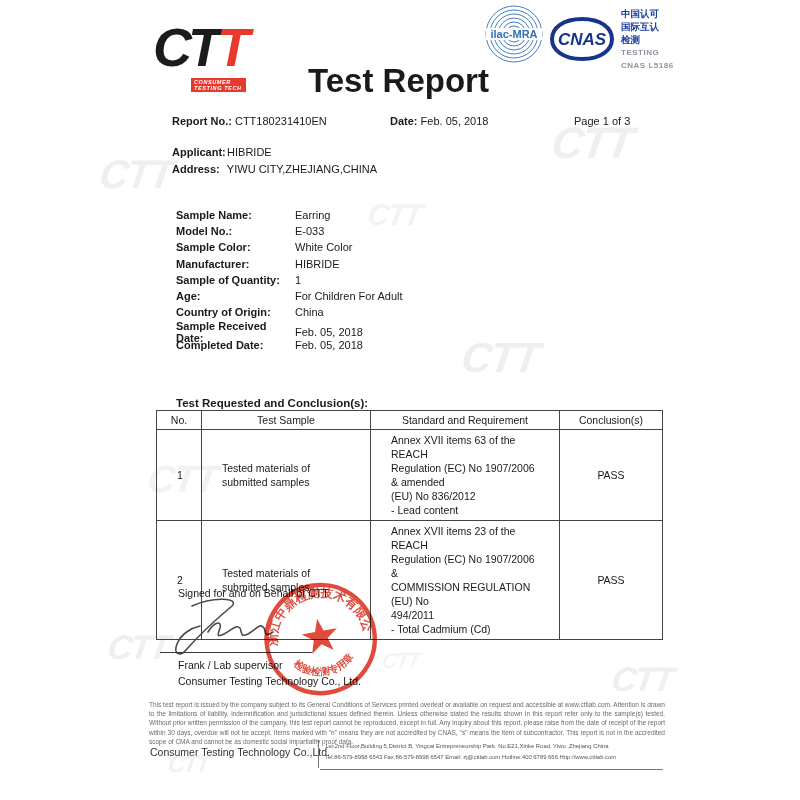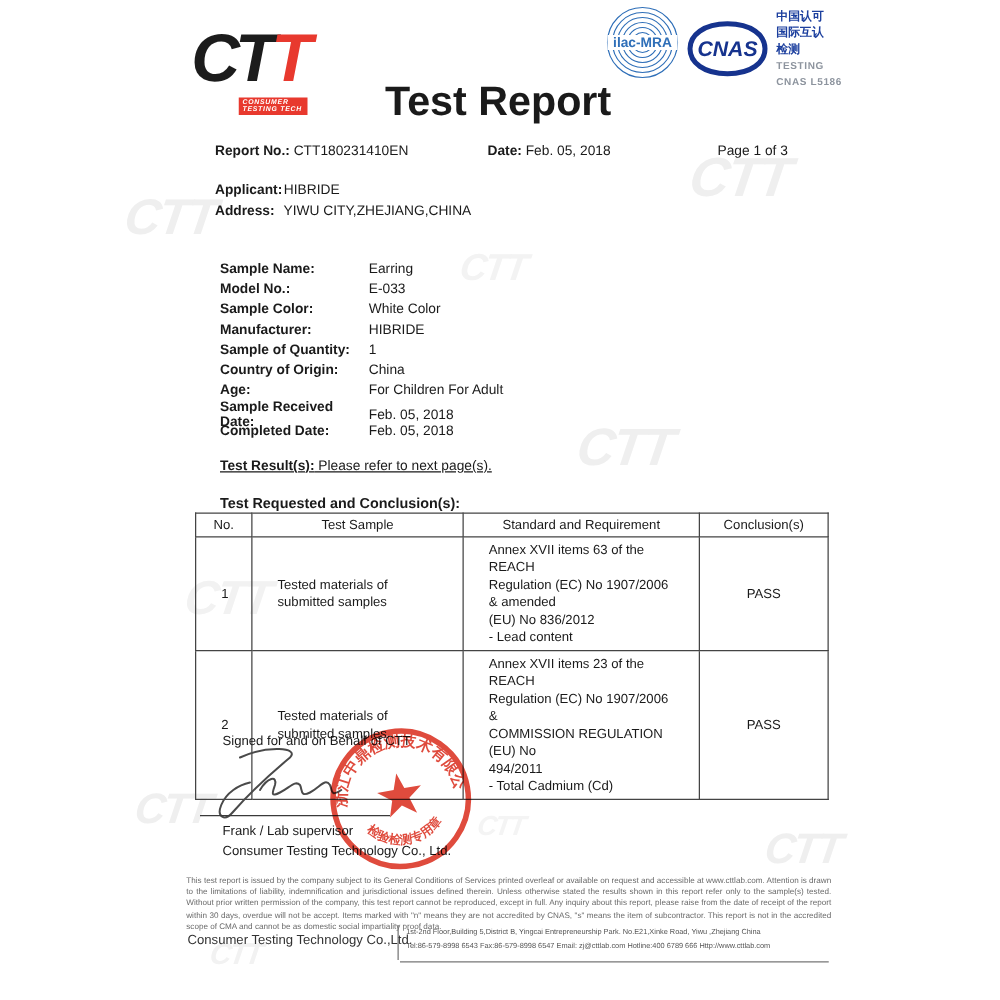--- a/index.html
+++ b/index.html
@@ -137,40 +137,37 @@
       </div>
     <div class="fr">
         <span class="b">Manufacturer:</span>
         <span>HIBRIDE</span>
       </div>
     <div class="fr">
         <span class="b">Sample of Quantity:</span>
         <span>1</span>
       </div>
     <div class="fr">
+        <span class="b">Age:</span>
+        <span>For Children For Adult</span>
+      </div>
+    <div class="fr">
         <span class="b">Country of Origin:</span>
         <span>China</span>
       </div>
     <div class="fr">
-        <span class="b">Age:</span>
-        <span>For Children For Adult</span>
-      </div>
-    <div class="fr">
         <span class="b">Sample Received Date:</span>
         <span>Feb. 05, 2018</span>
       </div>
     <div class="fr">
         <span class="b">Completed Date:</span>
         <span>Feb. 05, 2018</span>
       </div>
   </div>
 
-  <div class="tr-line">
-    <span class="b">Test Result(s):</span><span> Please refer to next page(s).</span>
-  </div>
 
   <div class="tbl-title">Test Requested and Conclusion(s):</div>
   <table class="res">
     <tbody>
         <tr>
       <th class="c-no">No.</th>
       <th class="c-sm">Test Sample</th>
       <th class="c-st">Standard and Requirement</th>
       <th class="c-cc">Conclusion(s)</th>
     </tr>

